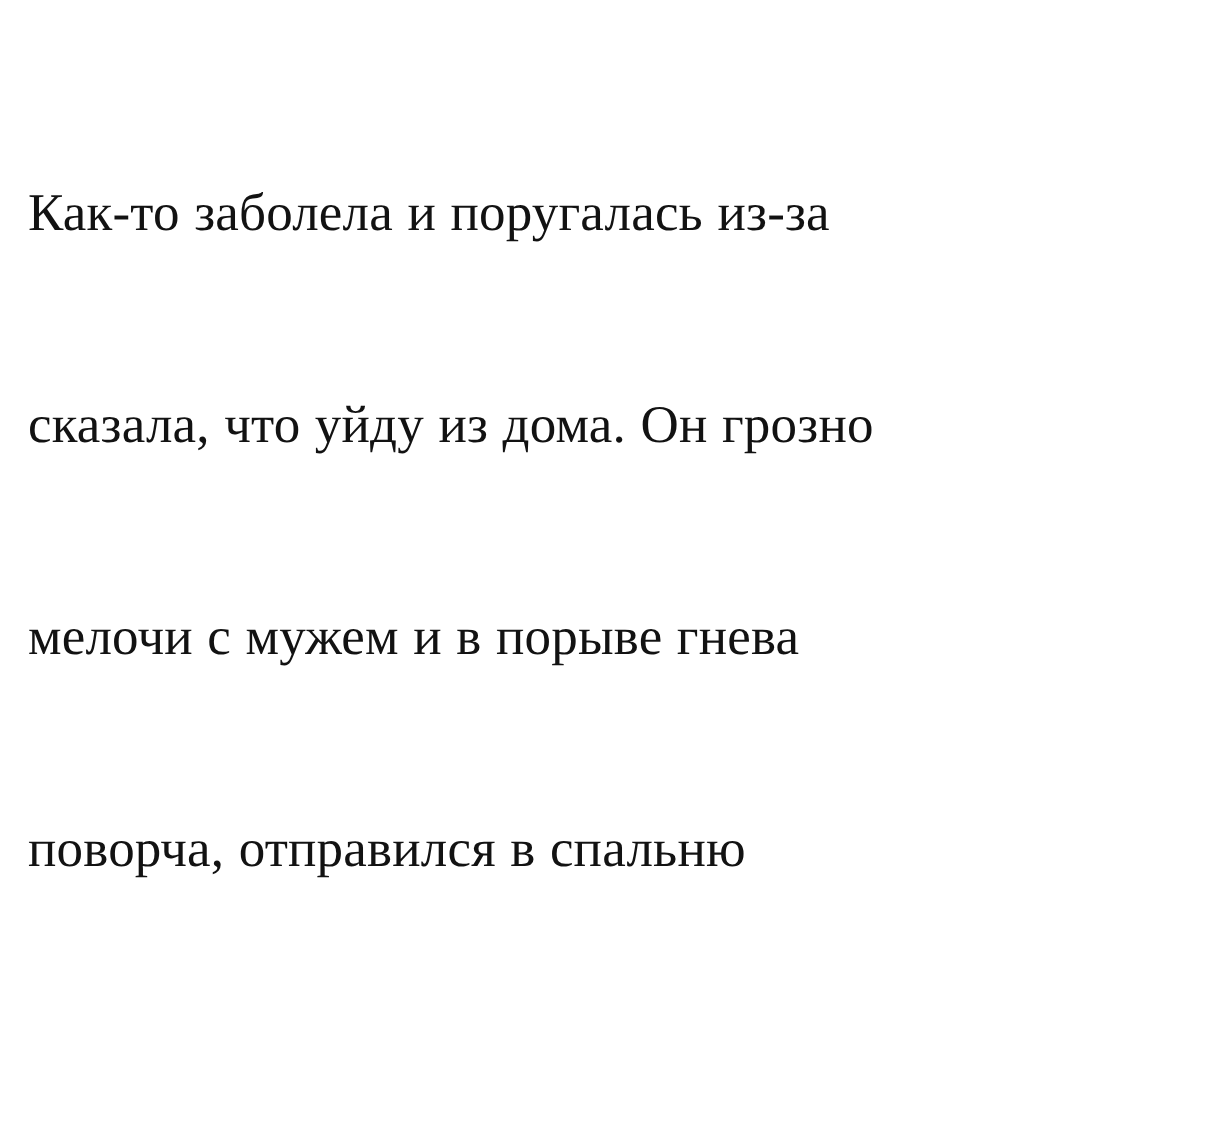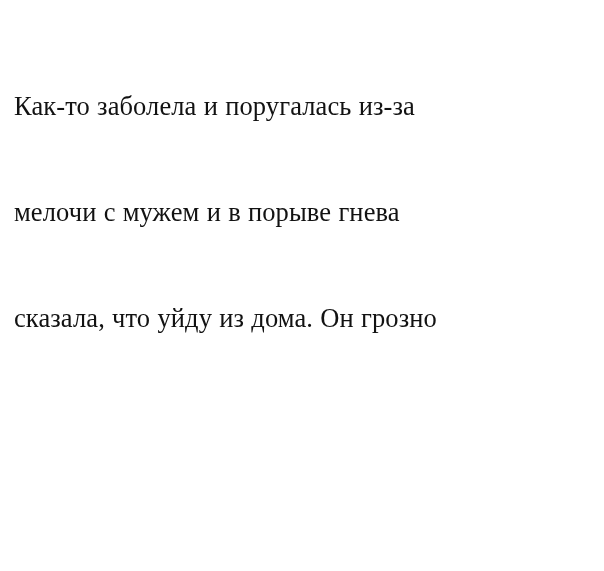--- a/index.html
+++ b/index.html
@@ -36,22 +36,23 @@
     display: block;
     white-space: pre;
   }
 </style>
 </head>
 <body>
 
 <div class="page">
   <div class="story">
     <span class="line">Как-то заболела и поругалась из-за</span>
+    <span class="line">сказала, что уйду из дома. Он грозно</span>
     <span class="line">мелочи с мужем и в порыве гнева</span>
-    <span class="line">сказала, что уйду из дома. Он грозно</span>
+    <span class="line">поворча, отправился в спальню</span>
     
     
     
     
     
     
     
     
     
     

